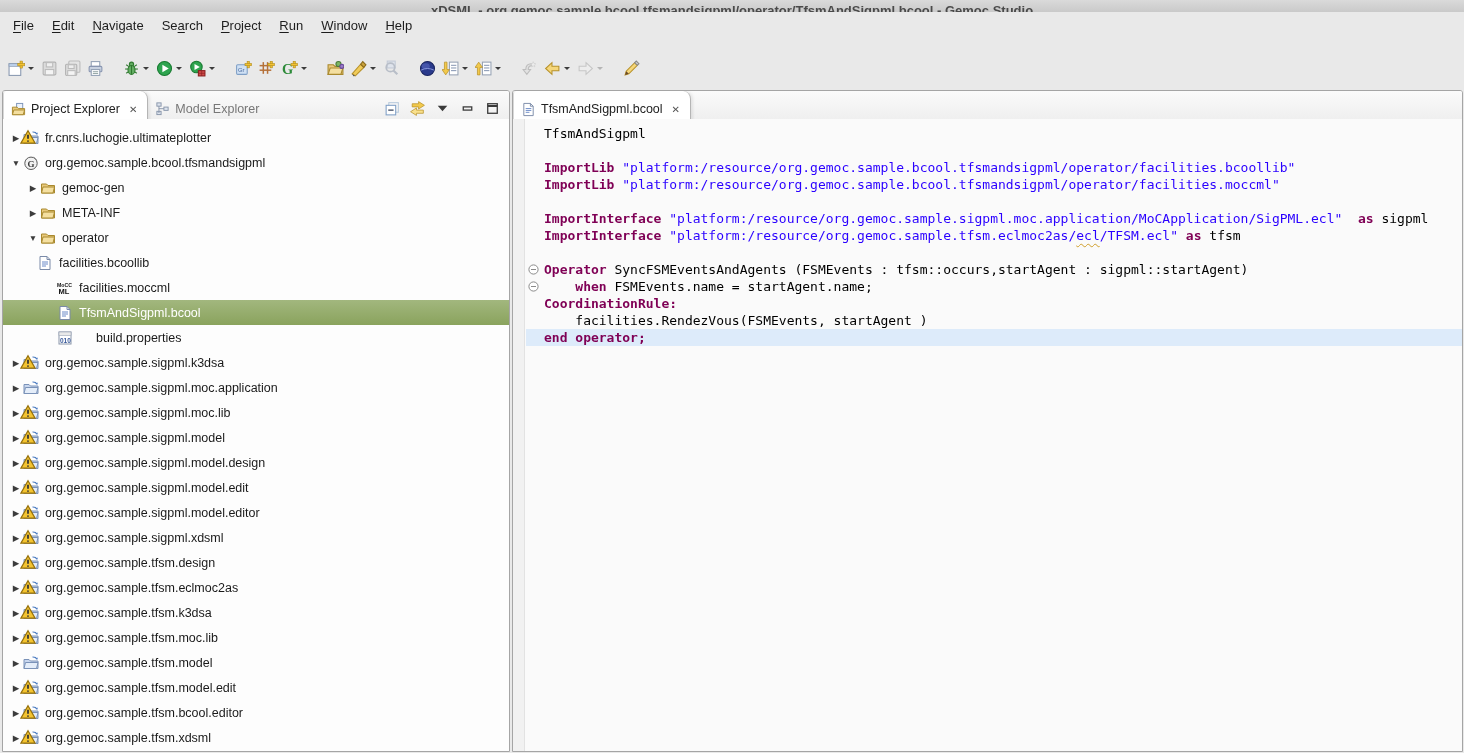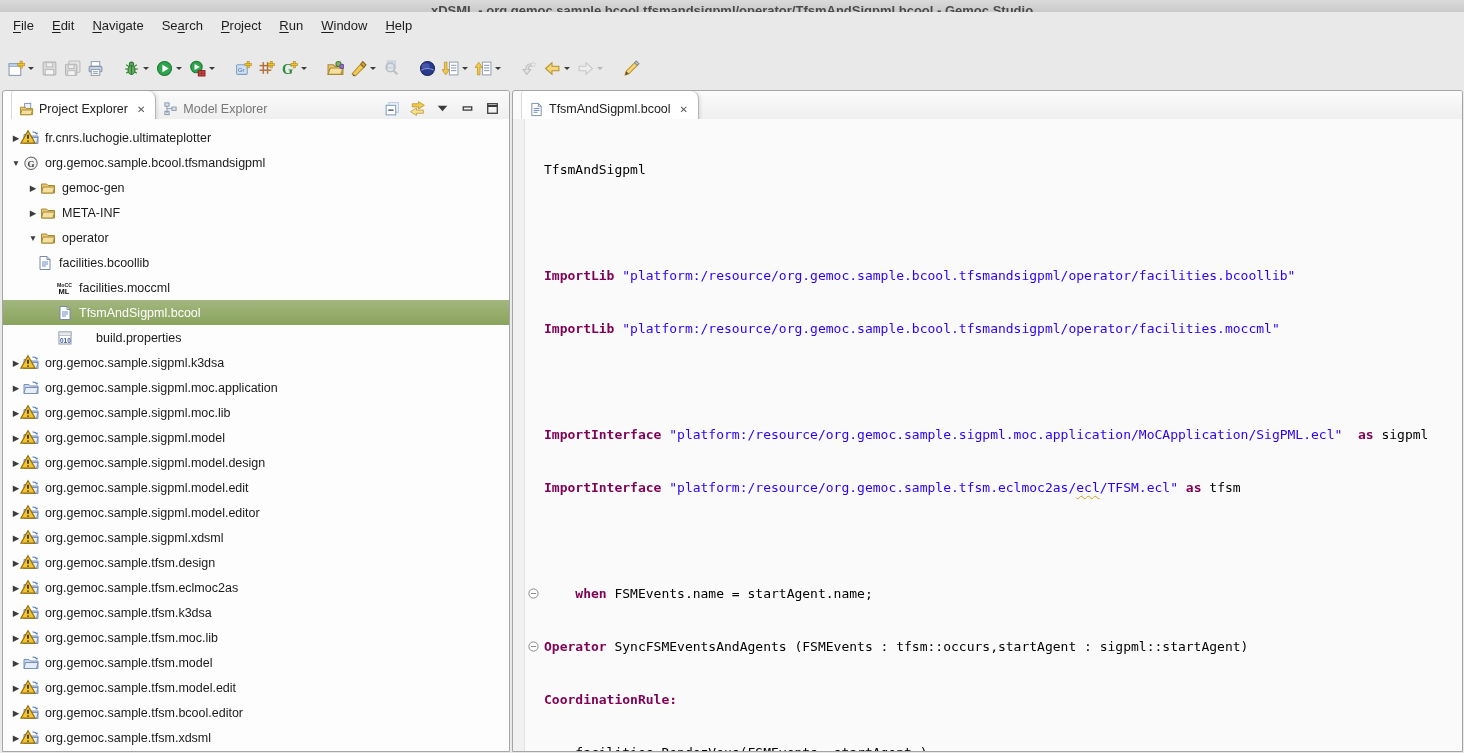--- a/index.html
+++ b/index.html
@@ -31,21 +31,21 @@
   .dd.dis { border-top-color:#b5b5b5; }
 
   
   .panel { position:absolute; background:#fff; border:1px solid #a5a5a5;
            border-radius:3px 3px 0 0; overflow:hidden; }
   #explorer-panel { left:2px; top:90px; width:508px; bottom:1px; }
   #editor-panel  { left:512px; top:90px; right:1px; bottom:1px; background:#fafafa; }
 
   .tabbar { position:absolute; left:0; top:0; right:0; height:36px;
     background:linear-gradient(#fbfbfb,#ececec); border-bottom:1px solid #c2c2c2;
-    display:flex; align-items:stretch;margin-left:8px; }
+    display:flex; align-items:stretch; }
   .tab { display:flex; align-items:center; gap:5px; padding:0 8px 0 7px;
          font-size:12.5px; color:#777; white-space:nowrap; position:relative; }
   .tab.active { background:#fff; color:#222; border-right:1px solid #b5b5b5;
                 border-left:1px solid #d8d8d8; border-radius:3px 8px 0 0; margin-bottom:-1px;
                 box-shadow:2px 0 3px rgba(0,0,0,.08); }
   .tab .icon { width:15px; height:15px; }
   .tab .icon svg { width:100%; height:100%; }
   .tab .close { font-size:10px; color:#555; margin-left:2px; padding:1px 2px; }
   .view-tools { margin-left:auto; display:flex; align-items:center; gap:8px; padding-right:8px; }
   .vbtn { width:17px; height:17px; }
@@ -61,21 +61,21 @@
   .trow .ticon svg { width:16px; height:16px; }
   .trow .ticon .warn { position:absolute; left:-3px; bottom:-2px; }
   .trow.selected { background:linear-gradient(#a2b77e,#8aa35d); color:#fff; }
 
   
   .editor-body { position:absolute; left:0; right:0; top:28px; bottom:0; background:#fafafa; }
   .ruler { position:absolute; left:0; top:0; bottom:0; width:12px; background:#f1f1f1;
            border-right:1px solid #e2e2e2; }
   .code { position:absolute; left:13px; right:0; top:6px;
           font-family:"DejaVu Sans Mono", monospace; font-size:13px; }
-  .cl { height:17px; line-height:17px; white-space:pre;margin-top:36px; }
+  .cl { height:17px; line-height:17px; white-space:pre; }
   .cl.hl { background:#ddebfa; }
   .fold { display:inline-block; width:18px; vertical-align:top; }
   .fold svg { width:11px; height:11px; margin:3px 0 0 2px; }
   .tok-k { color:#7f0055; font-weight:bold; }
   .tok-s { color:#2a00ff; }
   .tok-sw { color:#2a00ff; text-decoration:underline wavy #cf9e2a 1px; text-underline-offset:3px; }
   .tok-p { color:#000; }
 </style>
 </head>
 <body>
@@ -656,25 +656,25 @@
           <div class="cl"><span class="fold"></span></div>
           <div class="cl"><span class="fold"></span><span class="tok-k">ImportLib</span><span class="tok-p"> </span><span class="tok-s">"platform:/resource/org.gemoc.sample.bcool.tfsmandsigpml/operator/facilities.bcoollib"</span></div>
           <div class="cl"><span class="fold"></span><span class="tok-k">ImportLib</span><span class="tok-p"> </span><span class="tok-s">"platform:/resource/org.gemoc.sample.bcool.tfsmandsigpml/operator/facilities.moccml"</span></div>
           <div class="cl"><span class="fold"></span></div>
           <div class="cl"><span class="fold"></span><span class="tok-k">ImportInterface</span><span class="tok-p"> </span><span class="tok-s">"platform:/resource/org.gemoc.sample.sigpml.moc.application/MoCApplication/SigPML.ecl"</span><span class="tok-p">  </span><span class="tok-k">as</span><span class="tok-p"> sigpml</span></div>
           <div class="cl"><span class="fold"></span><span class="tok-k">ImportInterface</span><span class="tok-p"> </span><span class="tok-s">"platform:/resource/org.gemoc.sample.tfsm.eclmoc2as/</span><span class="tok-sw">ecl</span><span class="tok-s">/TFSM.ecl"</span><span class="tok-p"> </span><span class="tok-k">as</span><span class="tok-p"> tfsm</span></div>
           <div class="cl"><span class="fold"></span></div>
           <div class="cl"><span class="fold"><svg viewBox="0 0 11 11">
                 <circle cx="5.5" cy="5.5" r="4.6" fill="#fff" stroke="#8a8a8a"></circle>
                 <line x1="3" y1="5.5" x2="8" y2="5.5" stroke="#8a8a8a"></line>
-              </svg></span><span class="tok-p">    </span><span class="tok-k">when</span><span class="tok-p"> FSMEvents.name = startAgent.name;</span></div>
+              </svg></span><span class="tok-k">Operator</span><span class="tok-p"> SyncFSMEventsAndAgents (FSMEvents : tfsm::occurs,startAgent : sigpml::startAgent)</span></div>
           <div class="cl"><span class="fold"><svg viewBox="0 0 11 11">
                 <circle cx="5.5" cy="5.5" r="4.6" fill="#fff" stroke="#8a8a8a"></circle>
                 <line x1="3" y1="5.5" x2="8" y2="5.5" stroke="#8a8a8a"></line>
-              </svg></span><span class="tok-k">Operator</span><span class="tok-p"> SyncFSMEventsAndAgents (FSMEvents : tfsm::occurs,startAgent : sigpml::startAgent)</span></div>
+              </svg></span><span class="tok-p">    </span><span class="tok-k">when</span><span class="tok-p"> FSMEvents.name = startAgent.name;</span></div>
           <div class="cl"><span class="fold"></span><span class="tok-k">CoordinationRule:</span></div>
           <div class="cl"><span class="fold"></span><span class="tok-p">    facilities.RendezVous(FSMEvents, startAgent )</span></div>
           <div class="cl hl"><span class="fold"></span><span class="tok-k">end operator;</span></div>
         </div>
     </div>
   </div>
 
 </div>
 
 </body></html>

